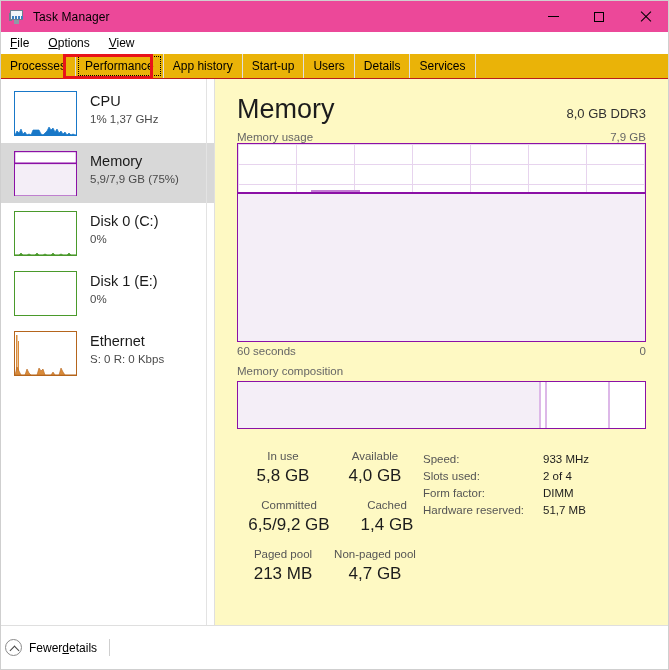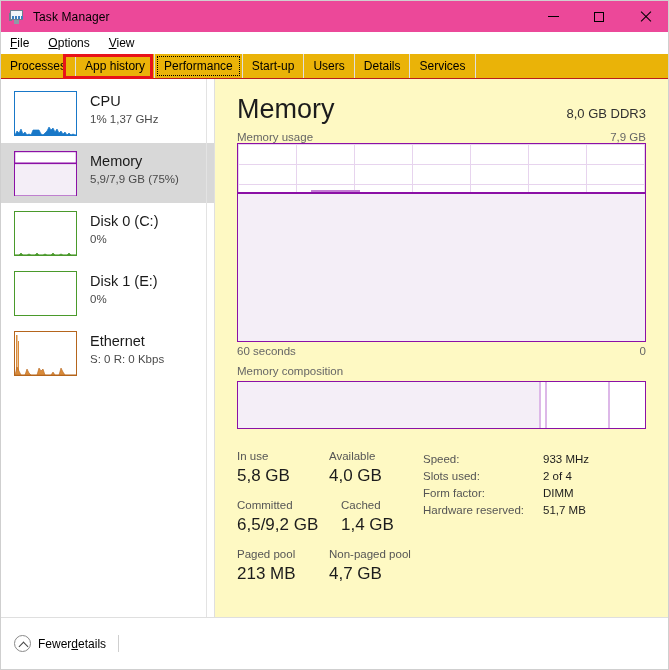--- a/index.html
+++ b/index.html
@@ -288,21 +288,21 @@
   .stats {
     position: relative;
     margin-top: 20px;
     display: flex;
   }
   .stats-left { width: 186px; flex: none; }
   .stat-pair {
     display: flex;
     margin-bottom: 11px;
   }
-  .stat-cell { min-width: 92px; }
+  .stat-cell { min-width: 92px; text-align: center; }
   .stat-cell.wide { min-width: 104px; }
   .stat-cap {
     font-size: 11.5px;
     color: #555;
     line-height: 15px;
     white-space: nowrap;
   }
   .stat-val {
     font-size: 17px;
     color: #1c1c1c;
@@ -319,25 +319,25 @@
     line-height: 17px;
     color: #555;
   }
   .kv .k { width: 120px; white-space: nowrap; }
   .kv .v { color: #1c1c1c; white-space: nowrap; }
 
   
   .footer {
     position: absolute;
     left: 0; right: 0; bottom: 0;
-    height: 52px;
+    height: 44px;
     border-top: 1px solid #dfdfdf;
     display: flex;
     align-items: center;
-    padding-left: 13px;
+    padding-left: 4px;
     background: #ffffff;
   }
   .fewer {
     display: flex; align-items: center;
     font-size: 12px; color: #000;
   }
   .chev-circle {
     width: 17px; height: 17px; border-radius: 50%;
     border: 1px solid #8a8a8a;
     position: relative;
@@ -405,22 +405,22 @@
   </div>
 
   <div class="menubar">
     <div class="menu-item"><u>F</u><span>ile</span></div>
     <div class="menu-item"><u>O</u><span>ptions</span></div>
     <div class="menu-item"><u>V</u><span>iew</span></div>
   </div>
 
   <div class="tabbar">
     <div class="tab">Processes</div>
+    <div class="tab selected">Performance</div>
     <div class="tab">App history</div>
-    <div class="tab selected">Performance</div>
     <div class="tab">Start-up</div>
     <div class="tab">Users</div>
     <div class="tab">Details</div>
     <div class="tab">Services</div>
     <div class="tab-annot"></div>
   </div>
 
   <div class="content">
 
     <div class="sidebar">

